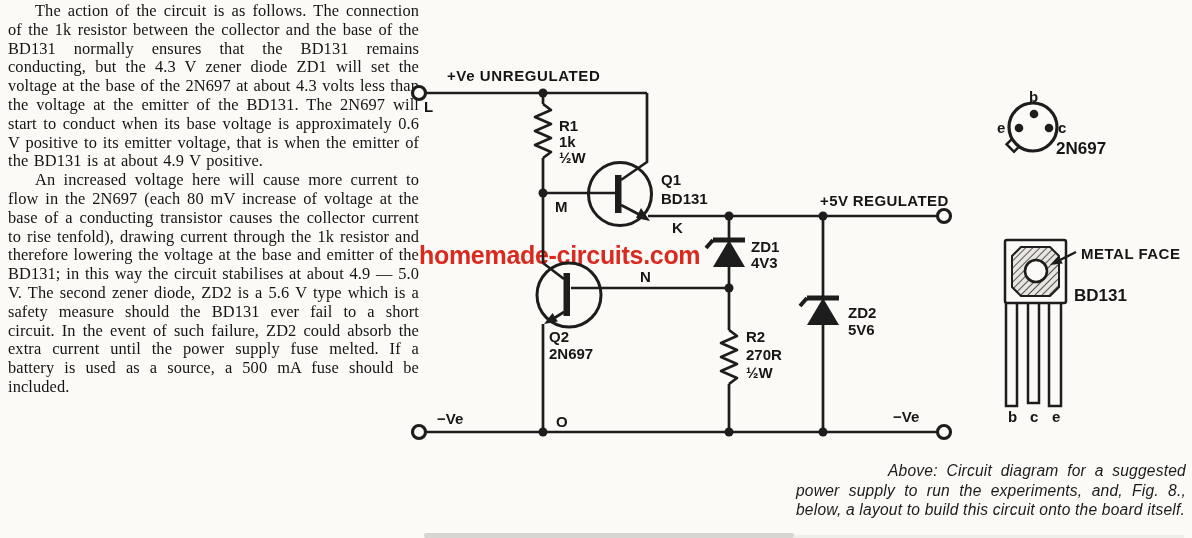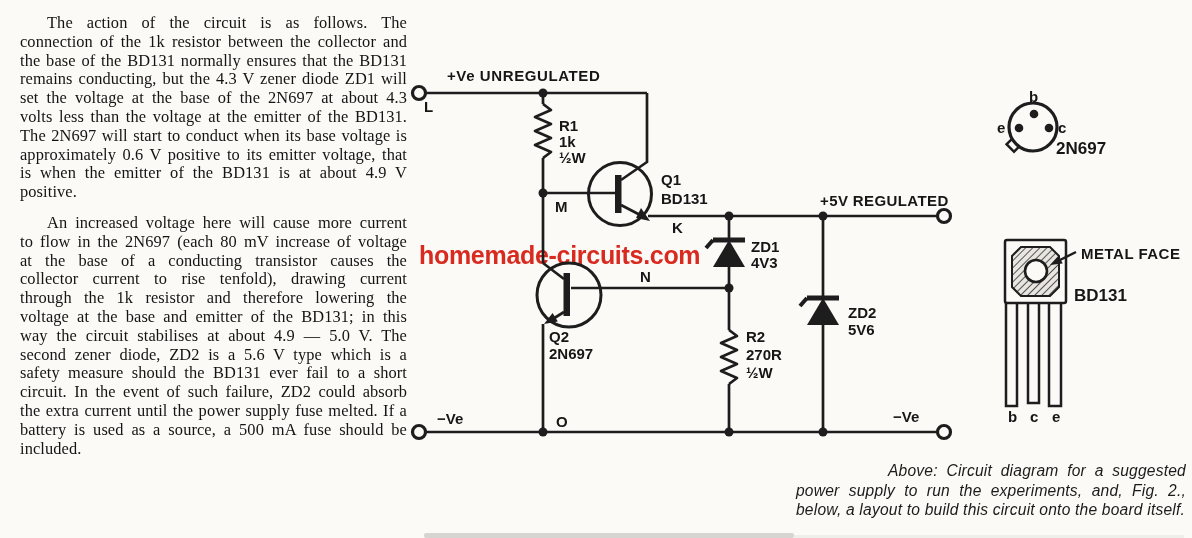--- a/index.html
+++ b/index.html
@@ -7,21 +7,21 @@
     width:1192px;height:538px;position:relative;overflow:hidden;
     background:#fbfaf7;
     font-family:"Liberation Sans",sans-serif;
   }
   .article{
     position:absolute;left:8px;top:2px;width:411px;
     font-family:"Liberation Serif",serif;
     font-size:16.4px;line-height:18.8px;color:#141414;
     text-align:justify;letter-spacing:0.1px;word-spacing:1.2px;
   }
-  .article p{margin:12px;text-indent:27px;}
+  .article p{margin:0;text-indent:27px;}
   .watermark{
     position:absolute;left:419px;top:241px;
     font-weight:bold;font-size:25px;color:#d92a20;
     letter-spacing:-0.3px;white-space:nowrap;
   }
   svg.schematic{position:absolute;left:0;top:0;}
   .wire{stroke:#1d1d1d;stroke-width:2.7;fill:none;stroke-linecap:butt;stroke-linejoin:round;}
   .part{stroke:#1d1d1d;stroke-width:3;fill:none;}
   .dot{fill:#1d1d1d;stroke:none;}
   .term{fill:#fbfaf7;stroke:#1d1d1d;stroke-width:3.2;}
@@ -173,16 +173,16 @@
     <line x1="1076" y1="252" x2="1054" y2="263" stroke="#1d1d1d" stroke-width="2.4"></line>
     <polygon class="solid" points="1050,265 1058.7,255.6 1062.7,263.6"></polygon>
     <text class="lbl" x="1081" y="259" letter-spacing="0.5">METAL FACE</text>
     <text class="lbl-lg" x="1074" y="301">BD131</text>
     <text class="lbl" x="1008" y="422" font-size="16">b</text>
     <text class="lbl" x="1030" y="422" font-size="16">c</text>
     <text class="lbl" x="1052" y="422" font-size="16">e</text>
   </g>
 </svg>
 
-<div class="caption">Above: Circuit diagram for a suggested power supply to run the experiments, and, Fig. 2., below, a layout to build this circuit onto the board itself.</div>
+<div class="caption">Above: Circuit diagram for a suggested power supply to run the experiments, and, Fig. 8., below, a layout to build this circuit onto the board itself.</div>
 
 <div class="smudge"></div>
 <div class="smudge2"></div>
 
 </body></html>

